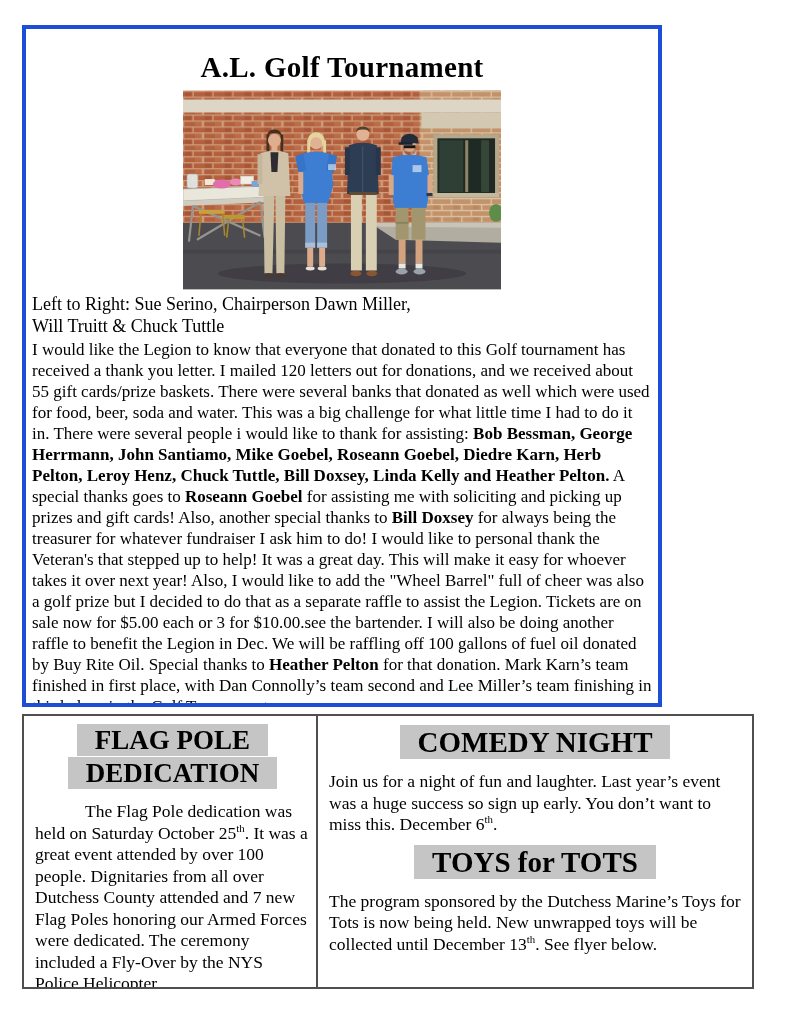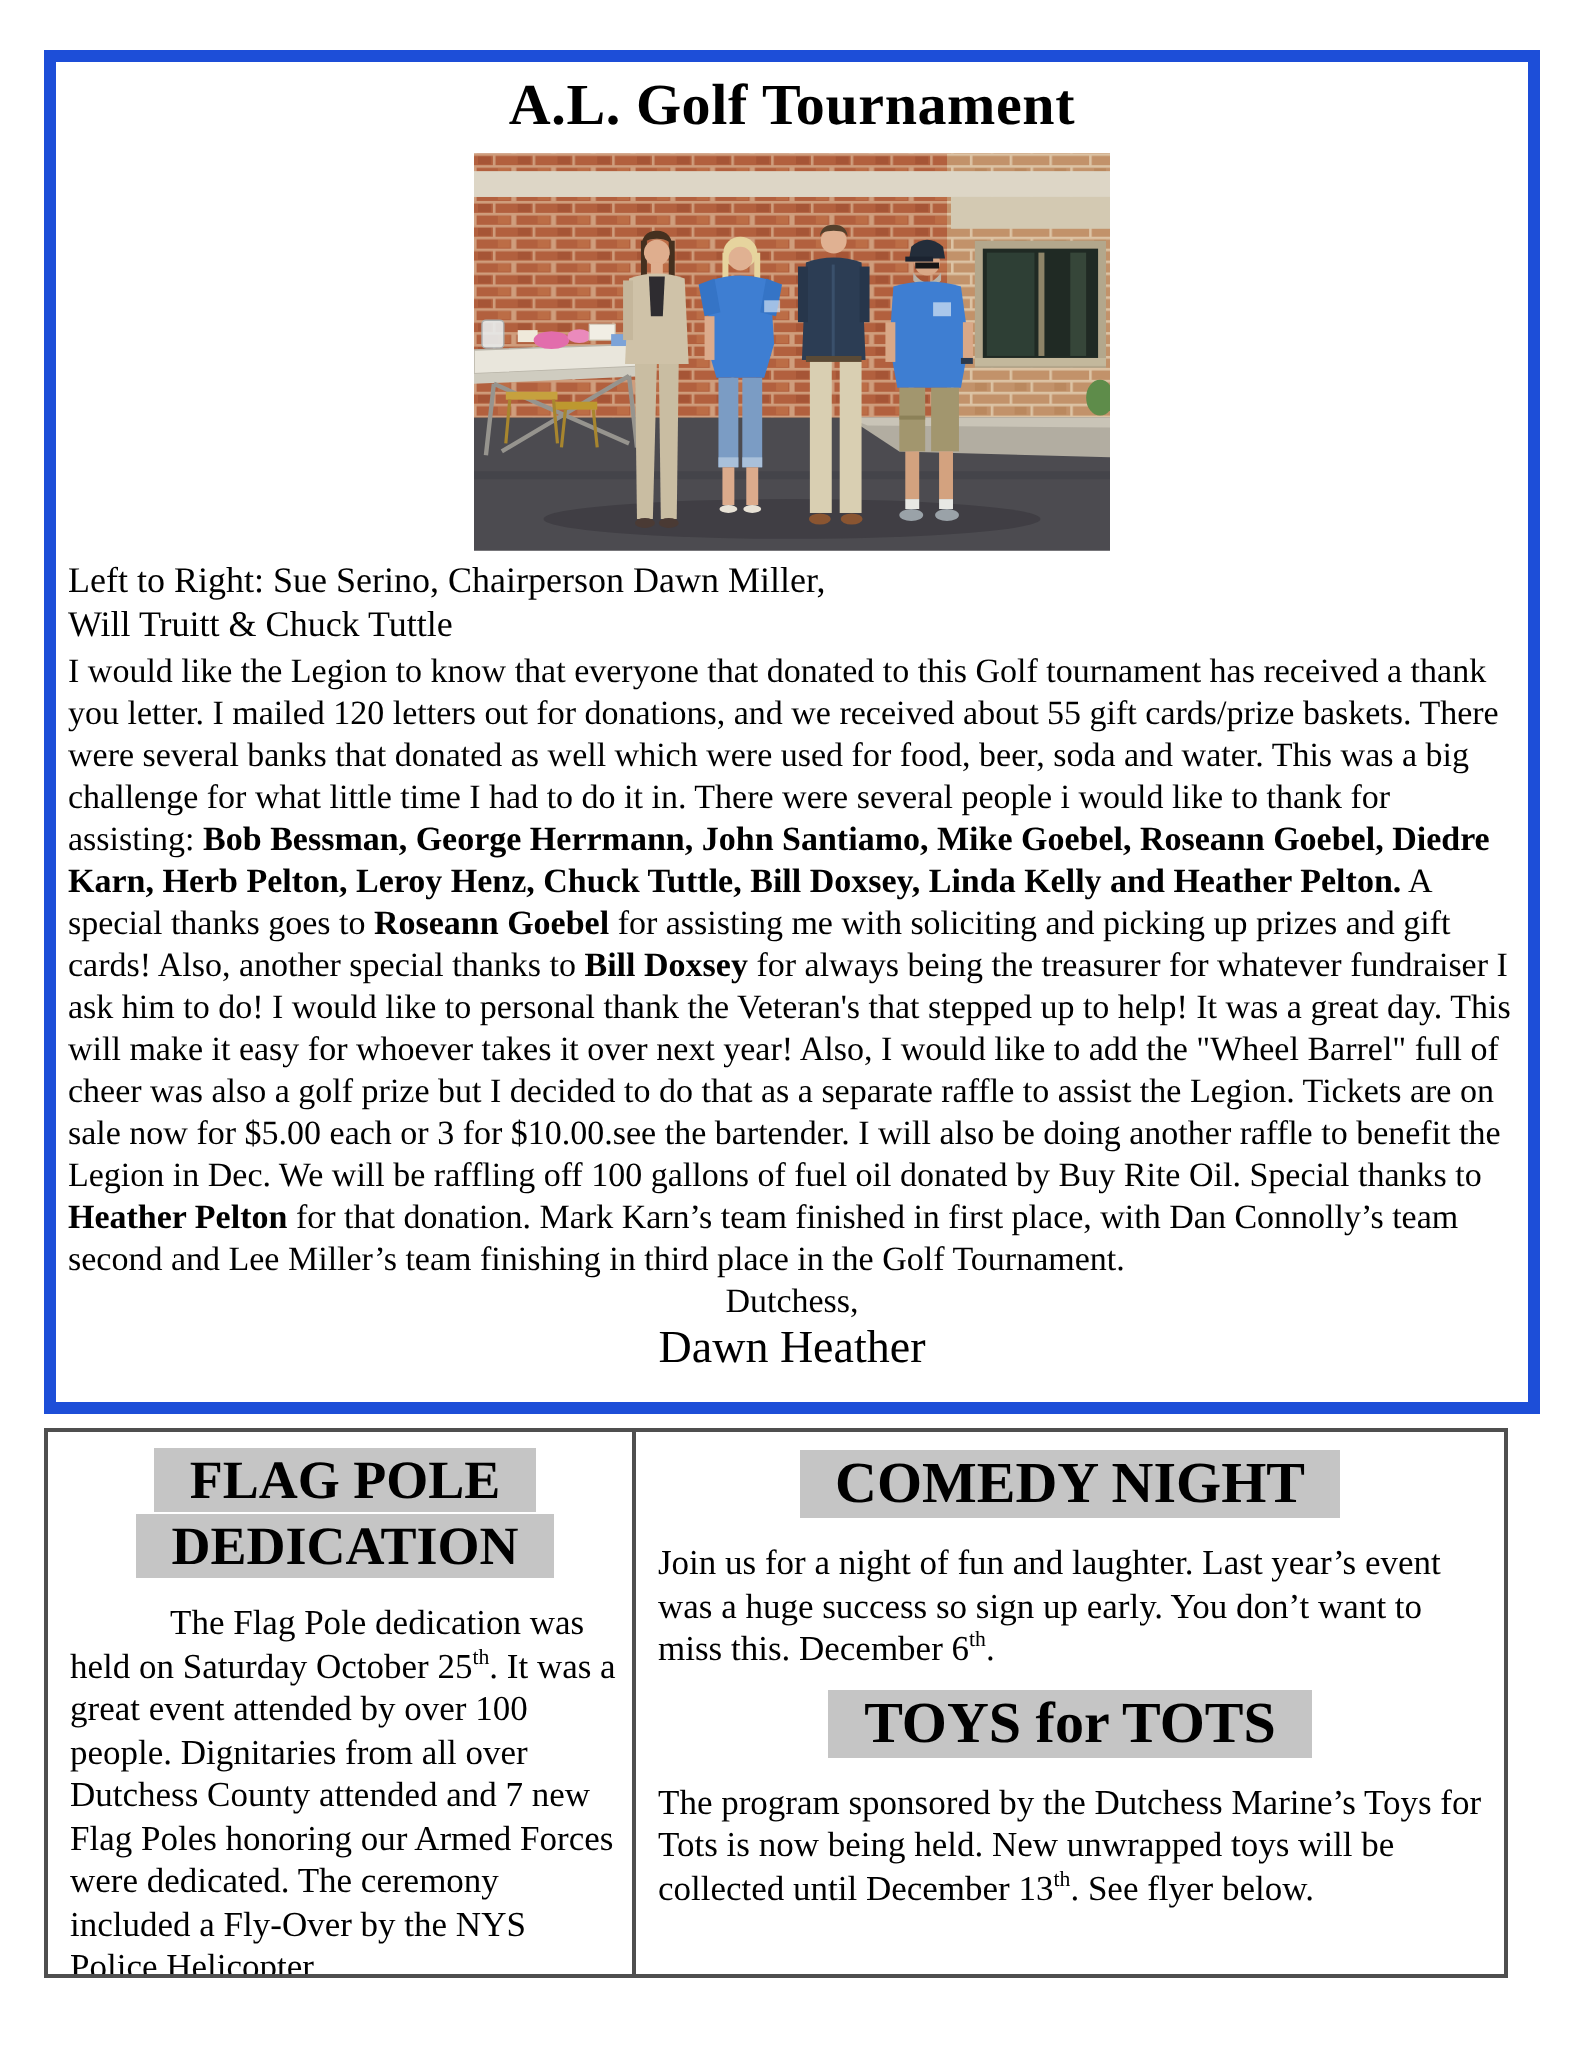--- a/index.html
+++ b/index.html
@@ -2,22 +2,22 @@
 <html><head>
 <meta charset="utf-8">
 <style>
   html,body { margin:0; padding:0; }
   body {
     width:791px; height:1024px; background:#ffffff; position:relative;
     font-family:"Liberation Serif", serif; color:#000;
     -webkit-font-smoothing:antialiased;
   }
   .main-box {
-    position:absolute; left:22px; top:25px; width:748px; height:682px;
-    border:6px solid #1d4ed8; box-sizing:border-box; padding:0 6px; overflow:hidden;
+    position:absolute; left:22px; top:25px; width:640px; height:682px;
+    border:4px solid #1d4ed8; box-sizing:border-box; padding:16px 6px; overflow:hidden;
   }
   .article-title {
     margin:6px 0 0; text-align:center; font-size:29px; line-height:32px;
     font-weight:700; letter-spacing:0.3px;
   }
   .photo-wrap { width:318px; height:200px; margin:7px auto 3px; overflow:hidden; }
   .photo-wrap svg { display:block; }
   .caption { font-size:18px; line-height:22px; }
   .article-body { margin:2px 0 0; font-size:17px; line-height:21px; text-align:left; }
   .article-body b { font-weight:700; }

